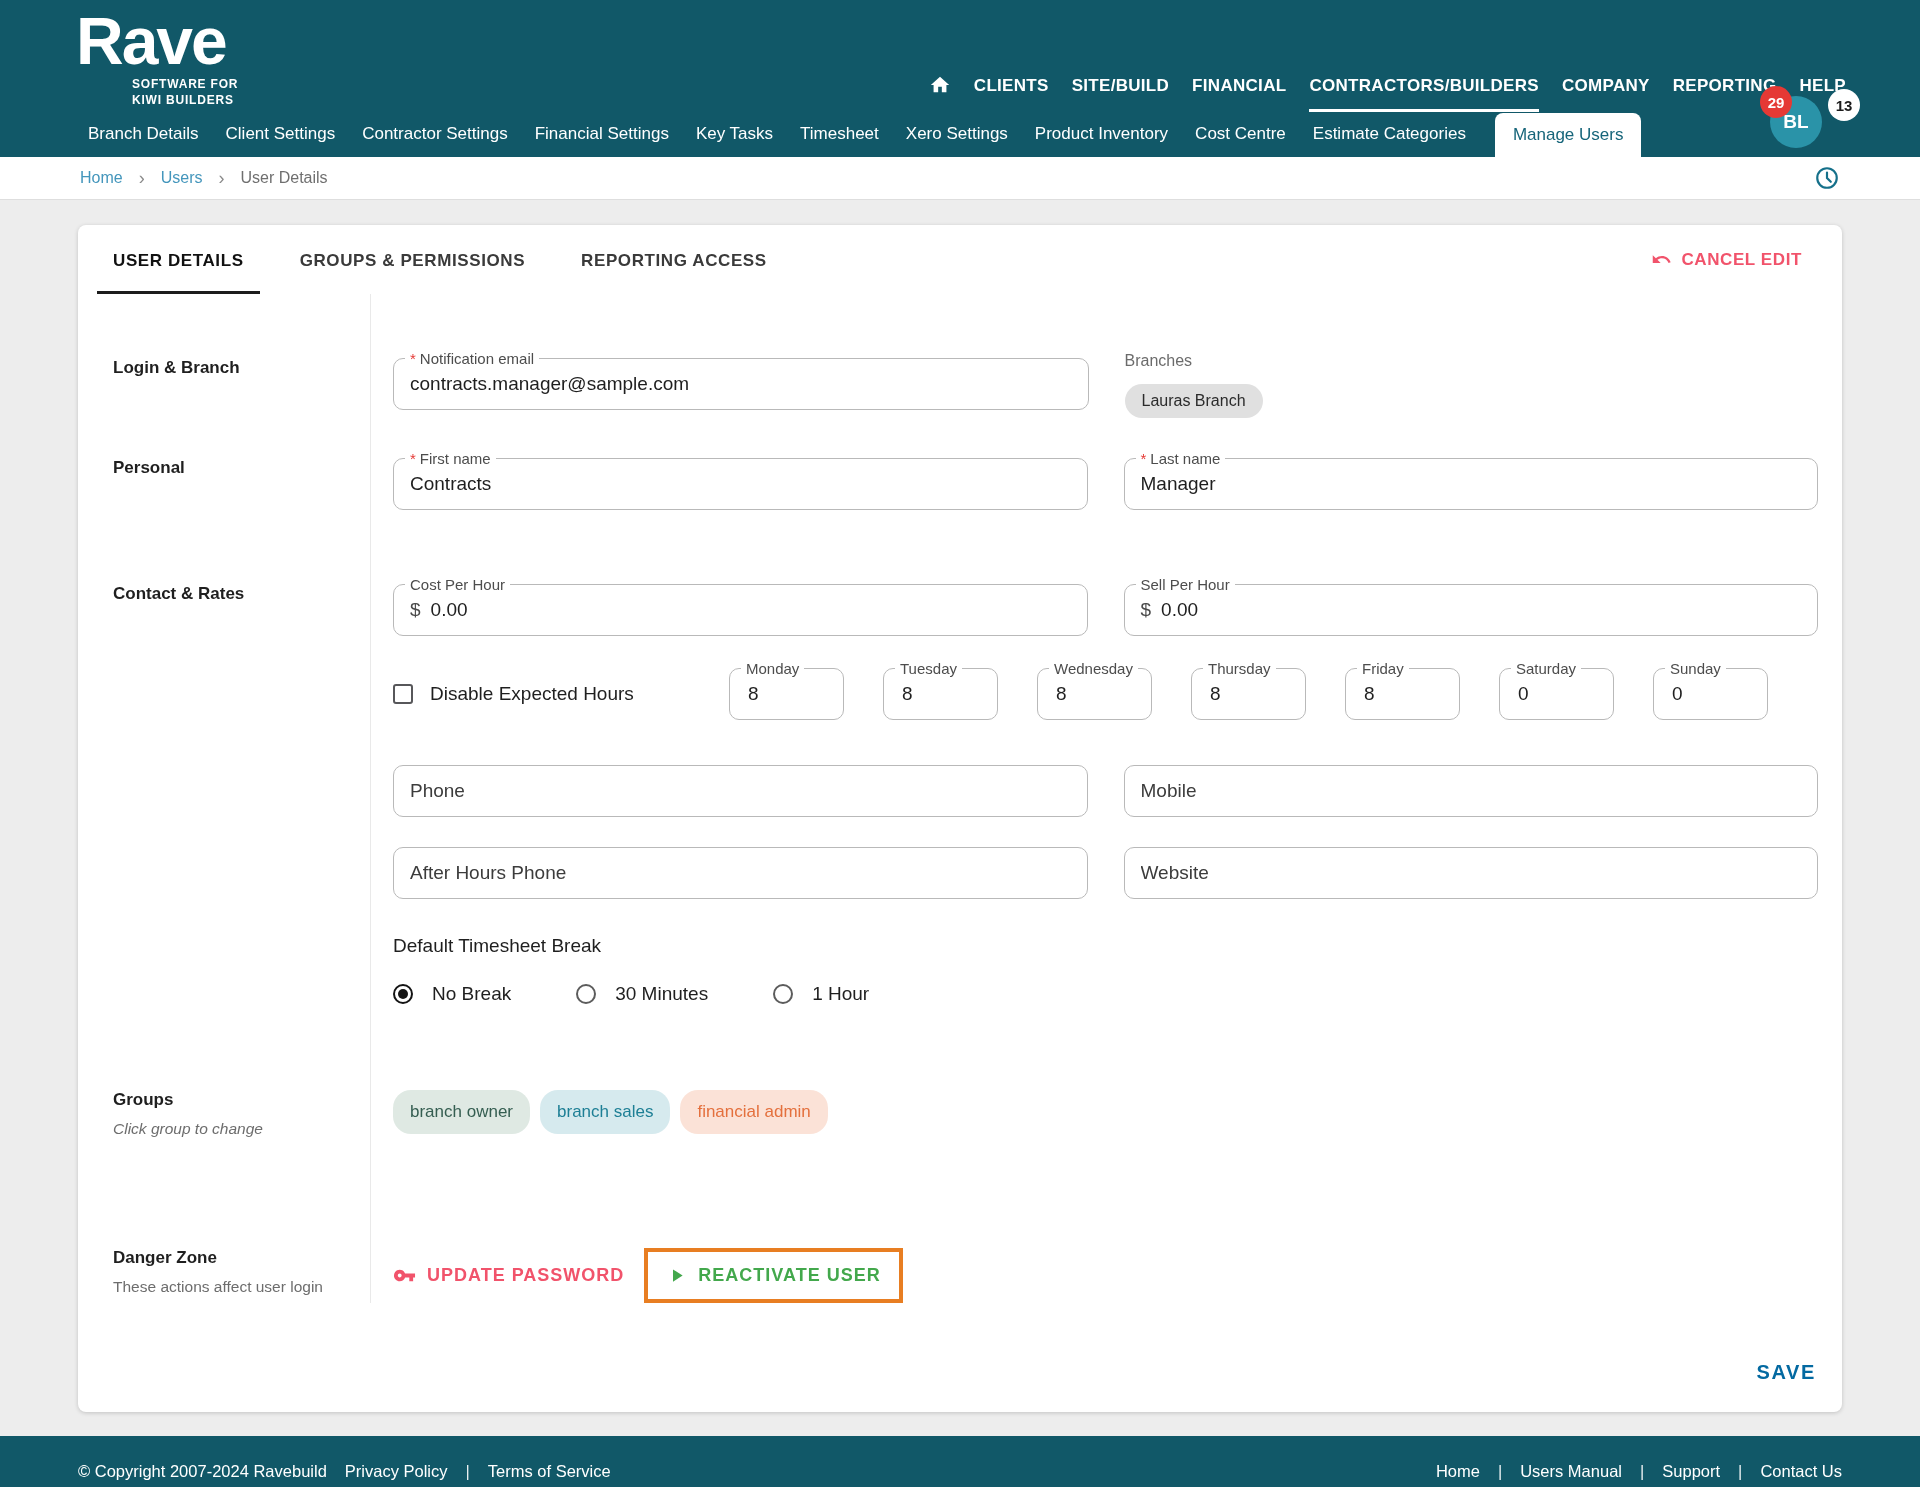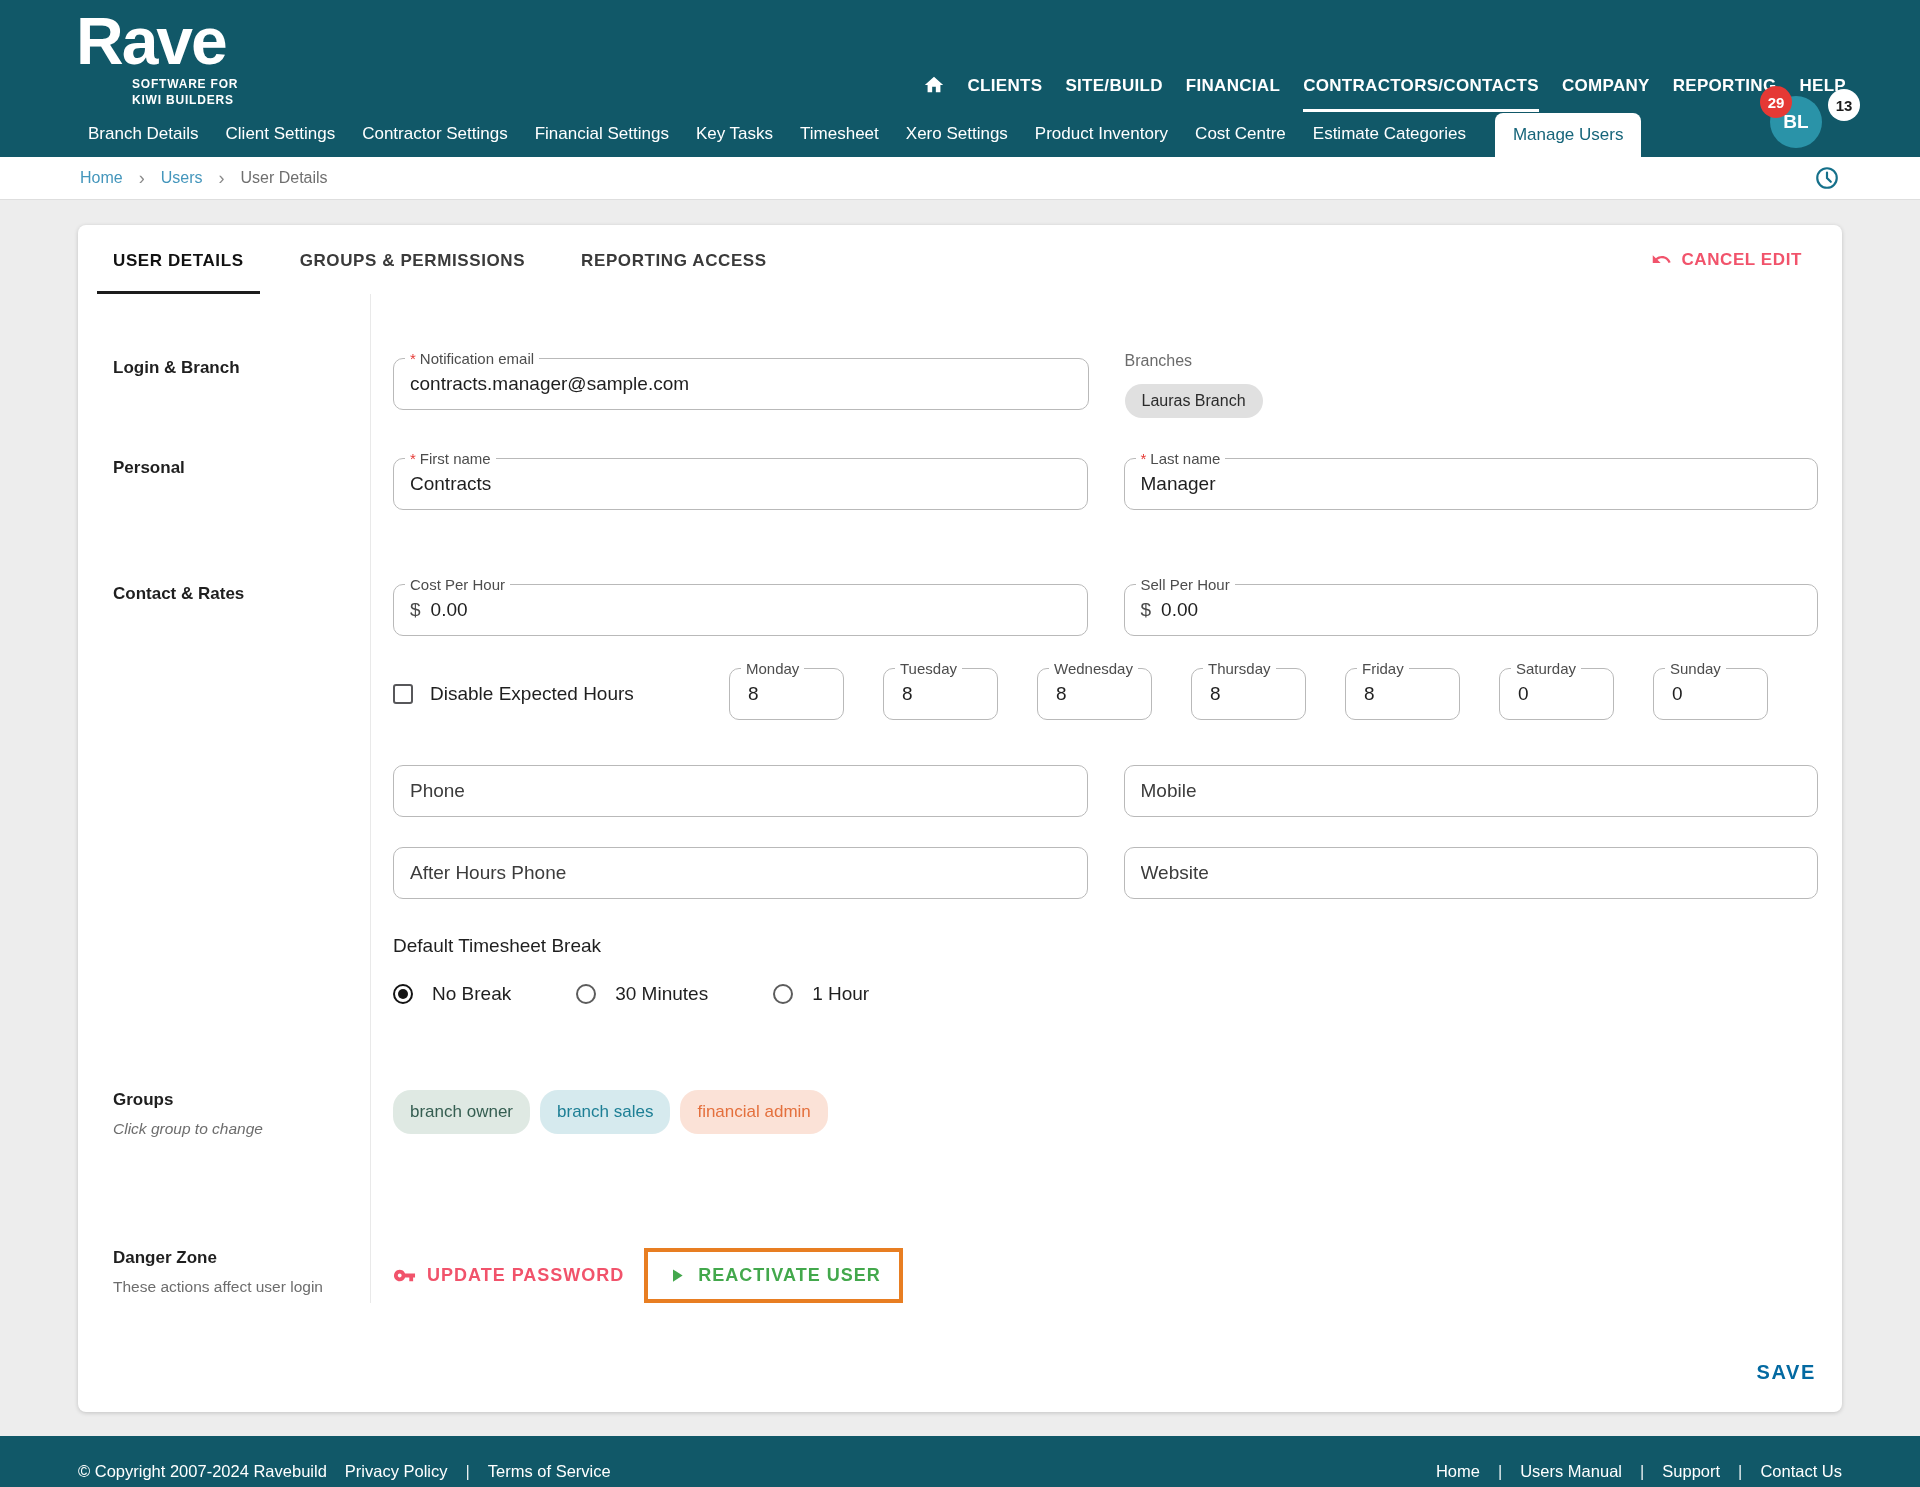--- a/index.html
+++ b/index.html
@@ -146,21 +146,21 @@
 
   <nav class="main-nav">
     <span class="nav-home-icon">
       <svg width="22" height="22" viewBox="0 0 24 24" fill="#fff">
           <path d="M10 20v-6h4v6h5v-8h3L12 3 2 12h3v8z"></path>
         </svg>
     </span>
     <a class="nav-item">CLIENTS</a>
     <a class="nav-item">SITE/BUILD</a>
     <a class="nav-item">FINANCIAL</a>
-    <a class="nav-item active">CONTRACTORS/CONTACTS</a>
+    <a class="nav-item active">CONTRACTORS/BUILDERS</a>
     <a class="nav-item">COMPANY</a>
     <a class="nav-item">REPORTING</a>
     <a class="nav-item">HELP</a>
   </nav>
 
   <div class="avatar-cluster">
     <span class="badge badge-red">29</span>
     <span class="badge badge-white">13</span>
     <span class="avatar-bl">BL</span>
   </div>

